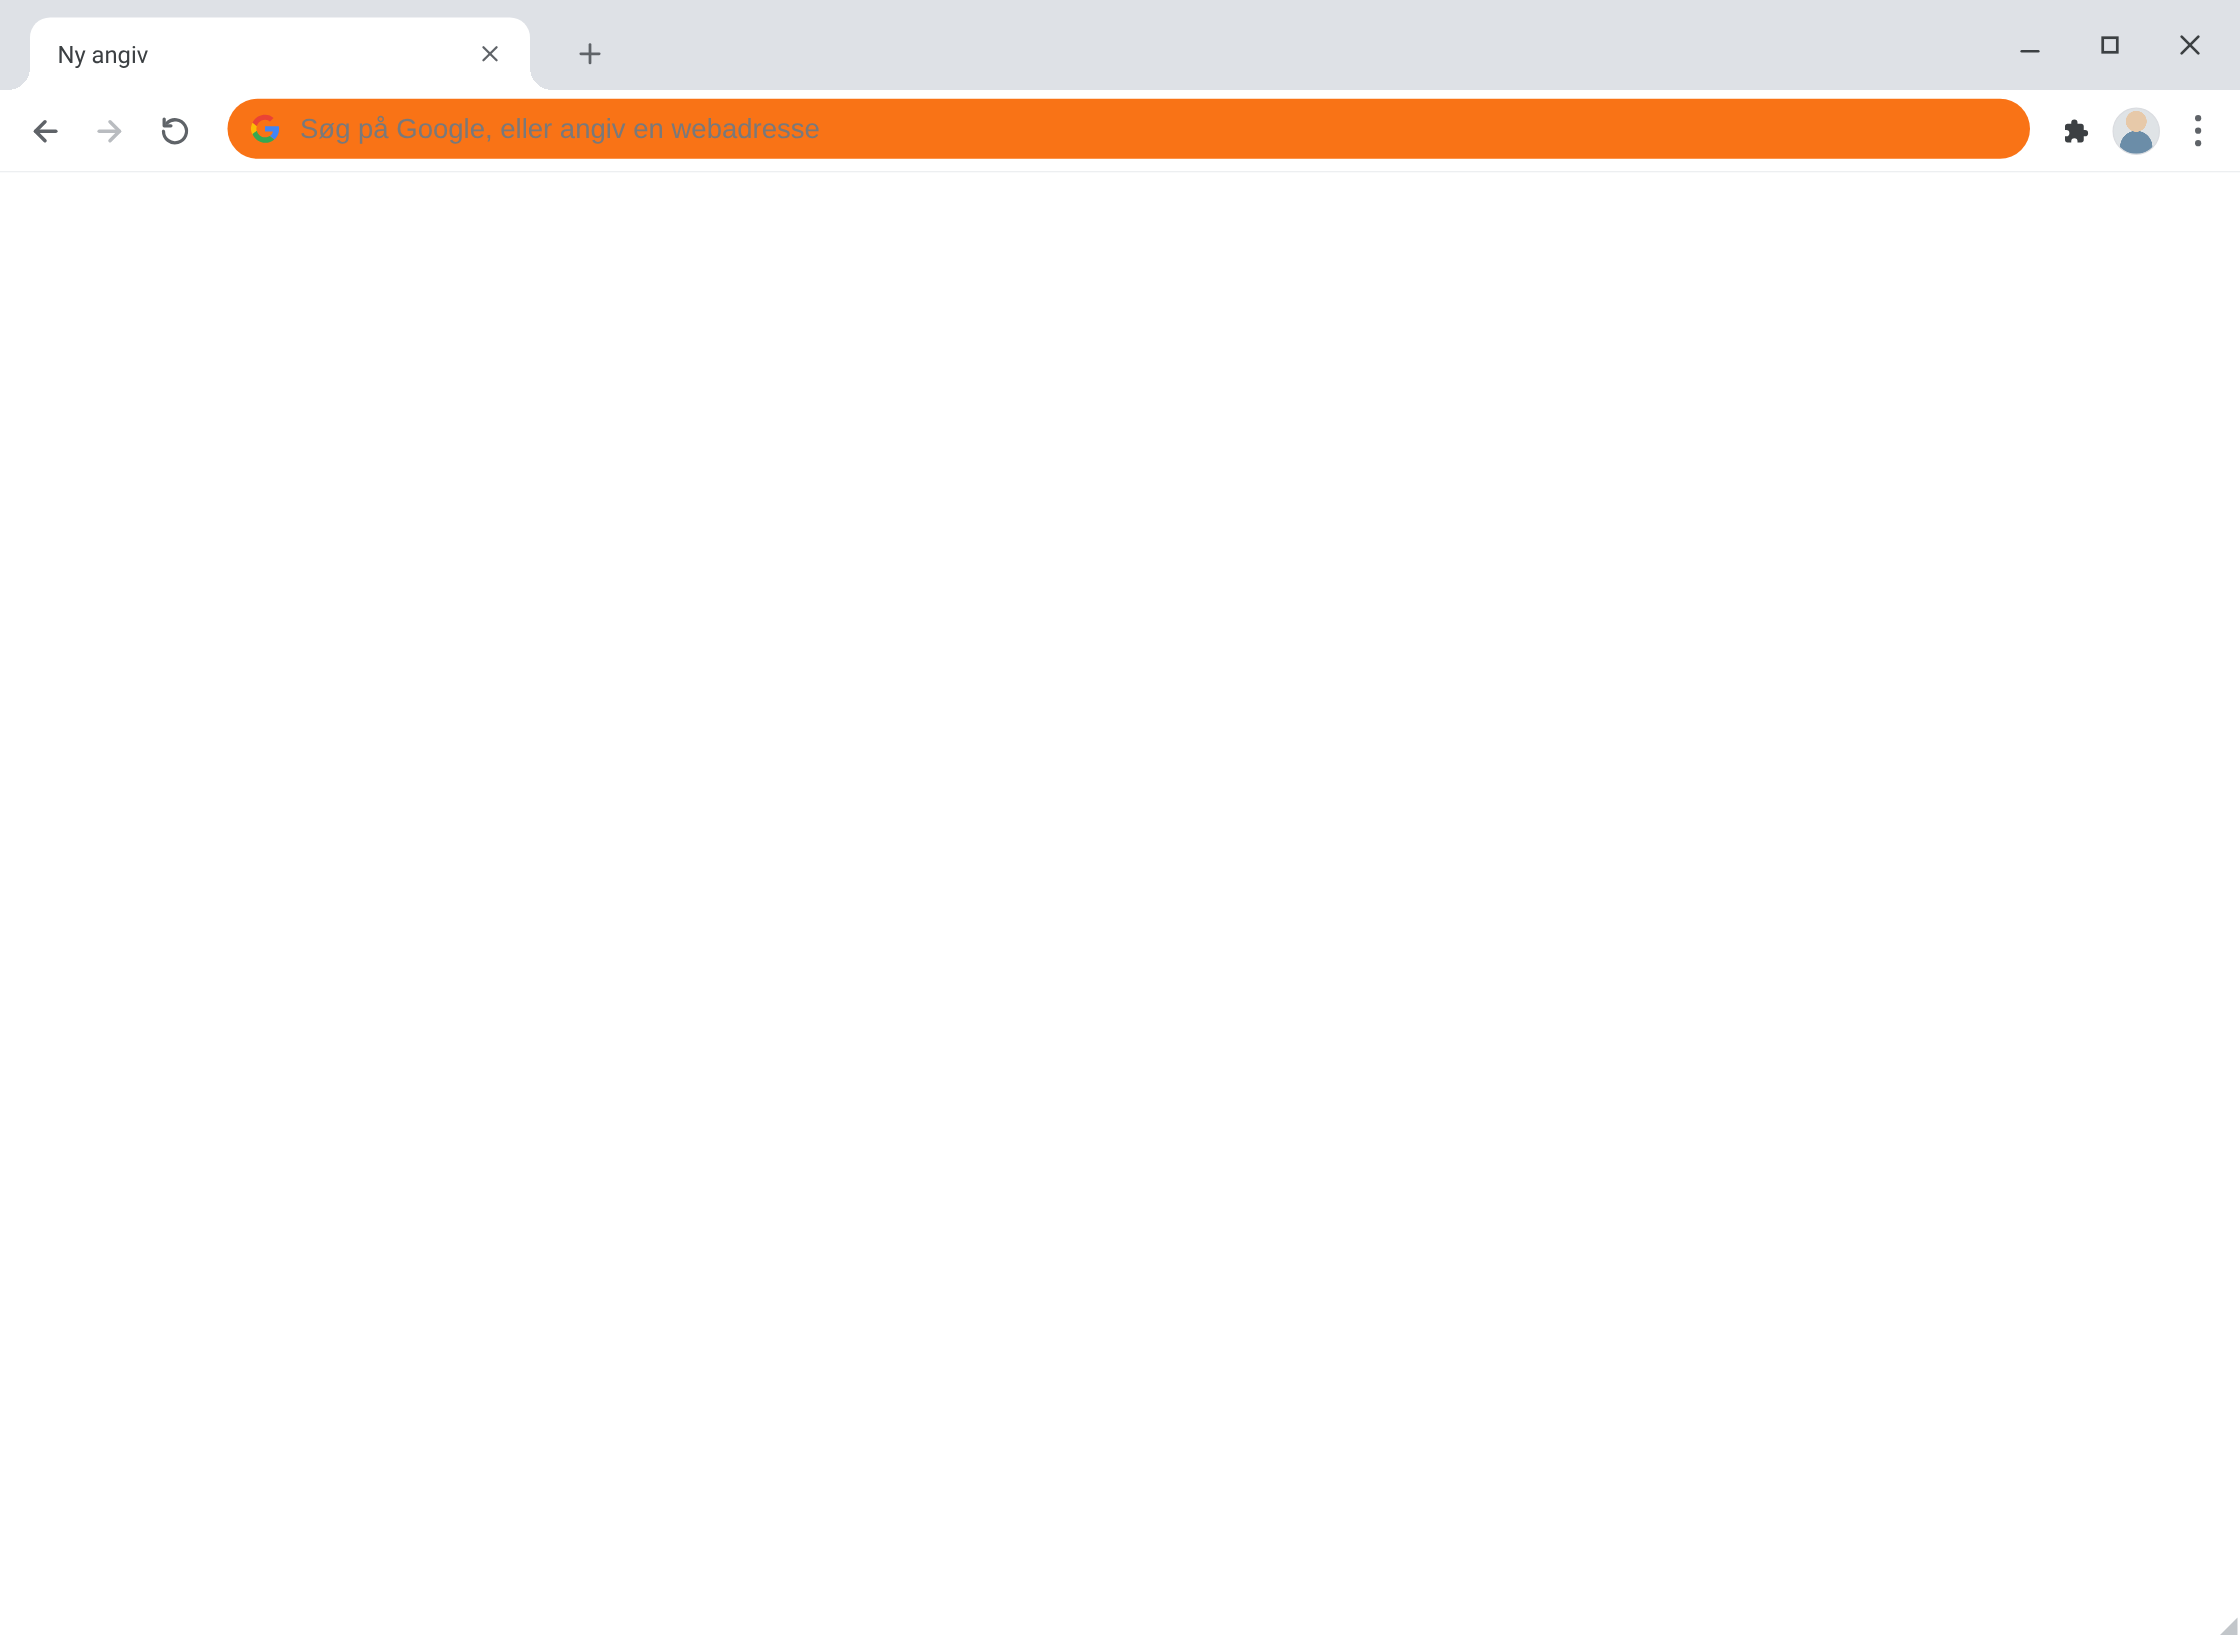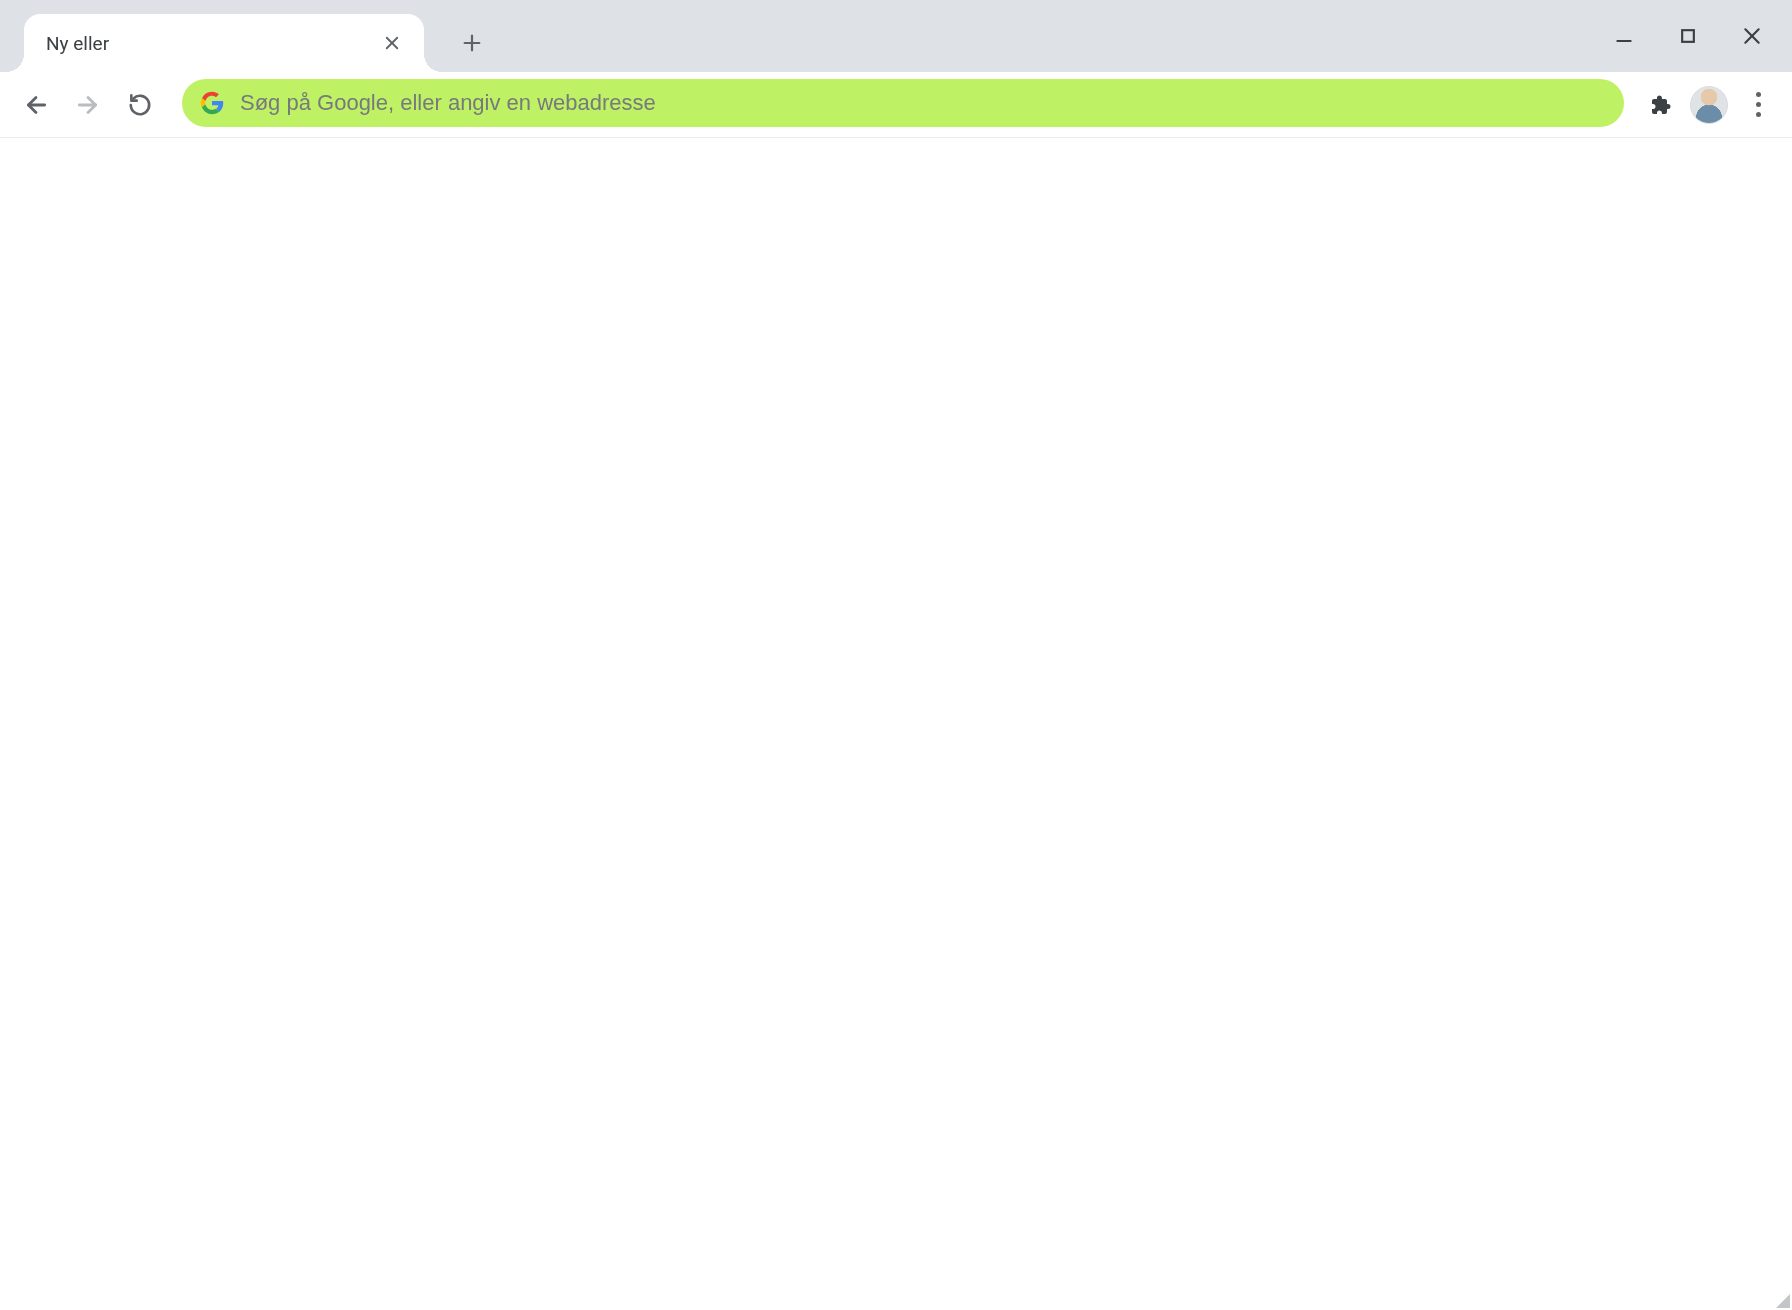--- a/index.html
+++ b/index.html
@@ -111,21 +111,21 @@
     color: #5f6368;
     cursor: pointer;
   }
   .nav-btn.disabled { color: #b9bcc0; cursor: default; }
   .nav-btn svg { width: 26px; height: 26px; }
 
   .omnibox {
     flex: 1;
     height: 48px;
     margin: 0 10px 4px 14px;
-    background: #bef264;
+    background: #f97316;
     border-radius: 24px;
     display: flex;
     align-items: center;
     padding: 0 18px;
     gap: 16px;
   }
   .omnibox input {
     flex: 1;
     border: none;
     background: transparent;
@@ -176,21 +176,21 @@
     border-bottom: 14px solid #9aa0a6;
     opacity: .6;
   }
 </style>
 </head>
 <body>
 
 <div class="tabstrip">
 
   <div class="tab">
-    <span class="tab-title">Ny eller</span>
+    <span class="tab-title">Ny angiv</span>
     <span class="tab-close">
       <svg viewBox="0 0 24 24" fill="none" stroke="currentColor" stroke-width="2.4" stroke-linecap="round">
         <line x1="5" y1="5" x2="19" y2="19"></line>
           <line x1="19" y1="5" x2="5" y2="19"></line>
       </svg>
     </span>
   </div>
 
   <span class="newtab-btn">
     <svg viewBox="0 0 24 24" fill="none" stroke="currentColor" stroke-width="2.4" stroke-linecap="round">

